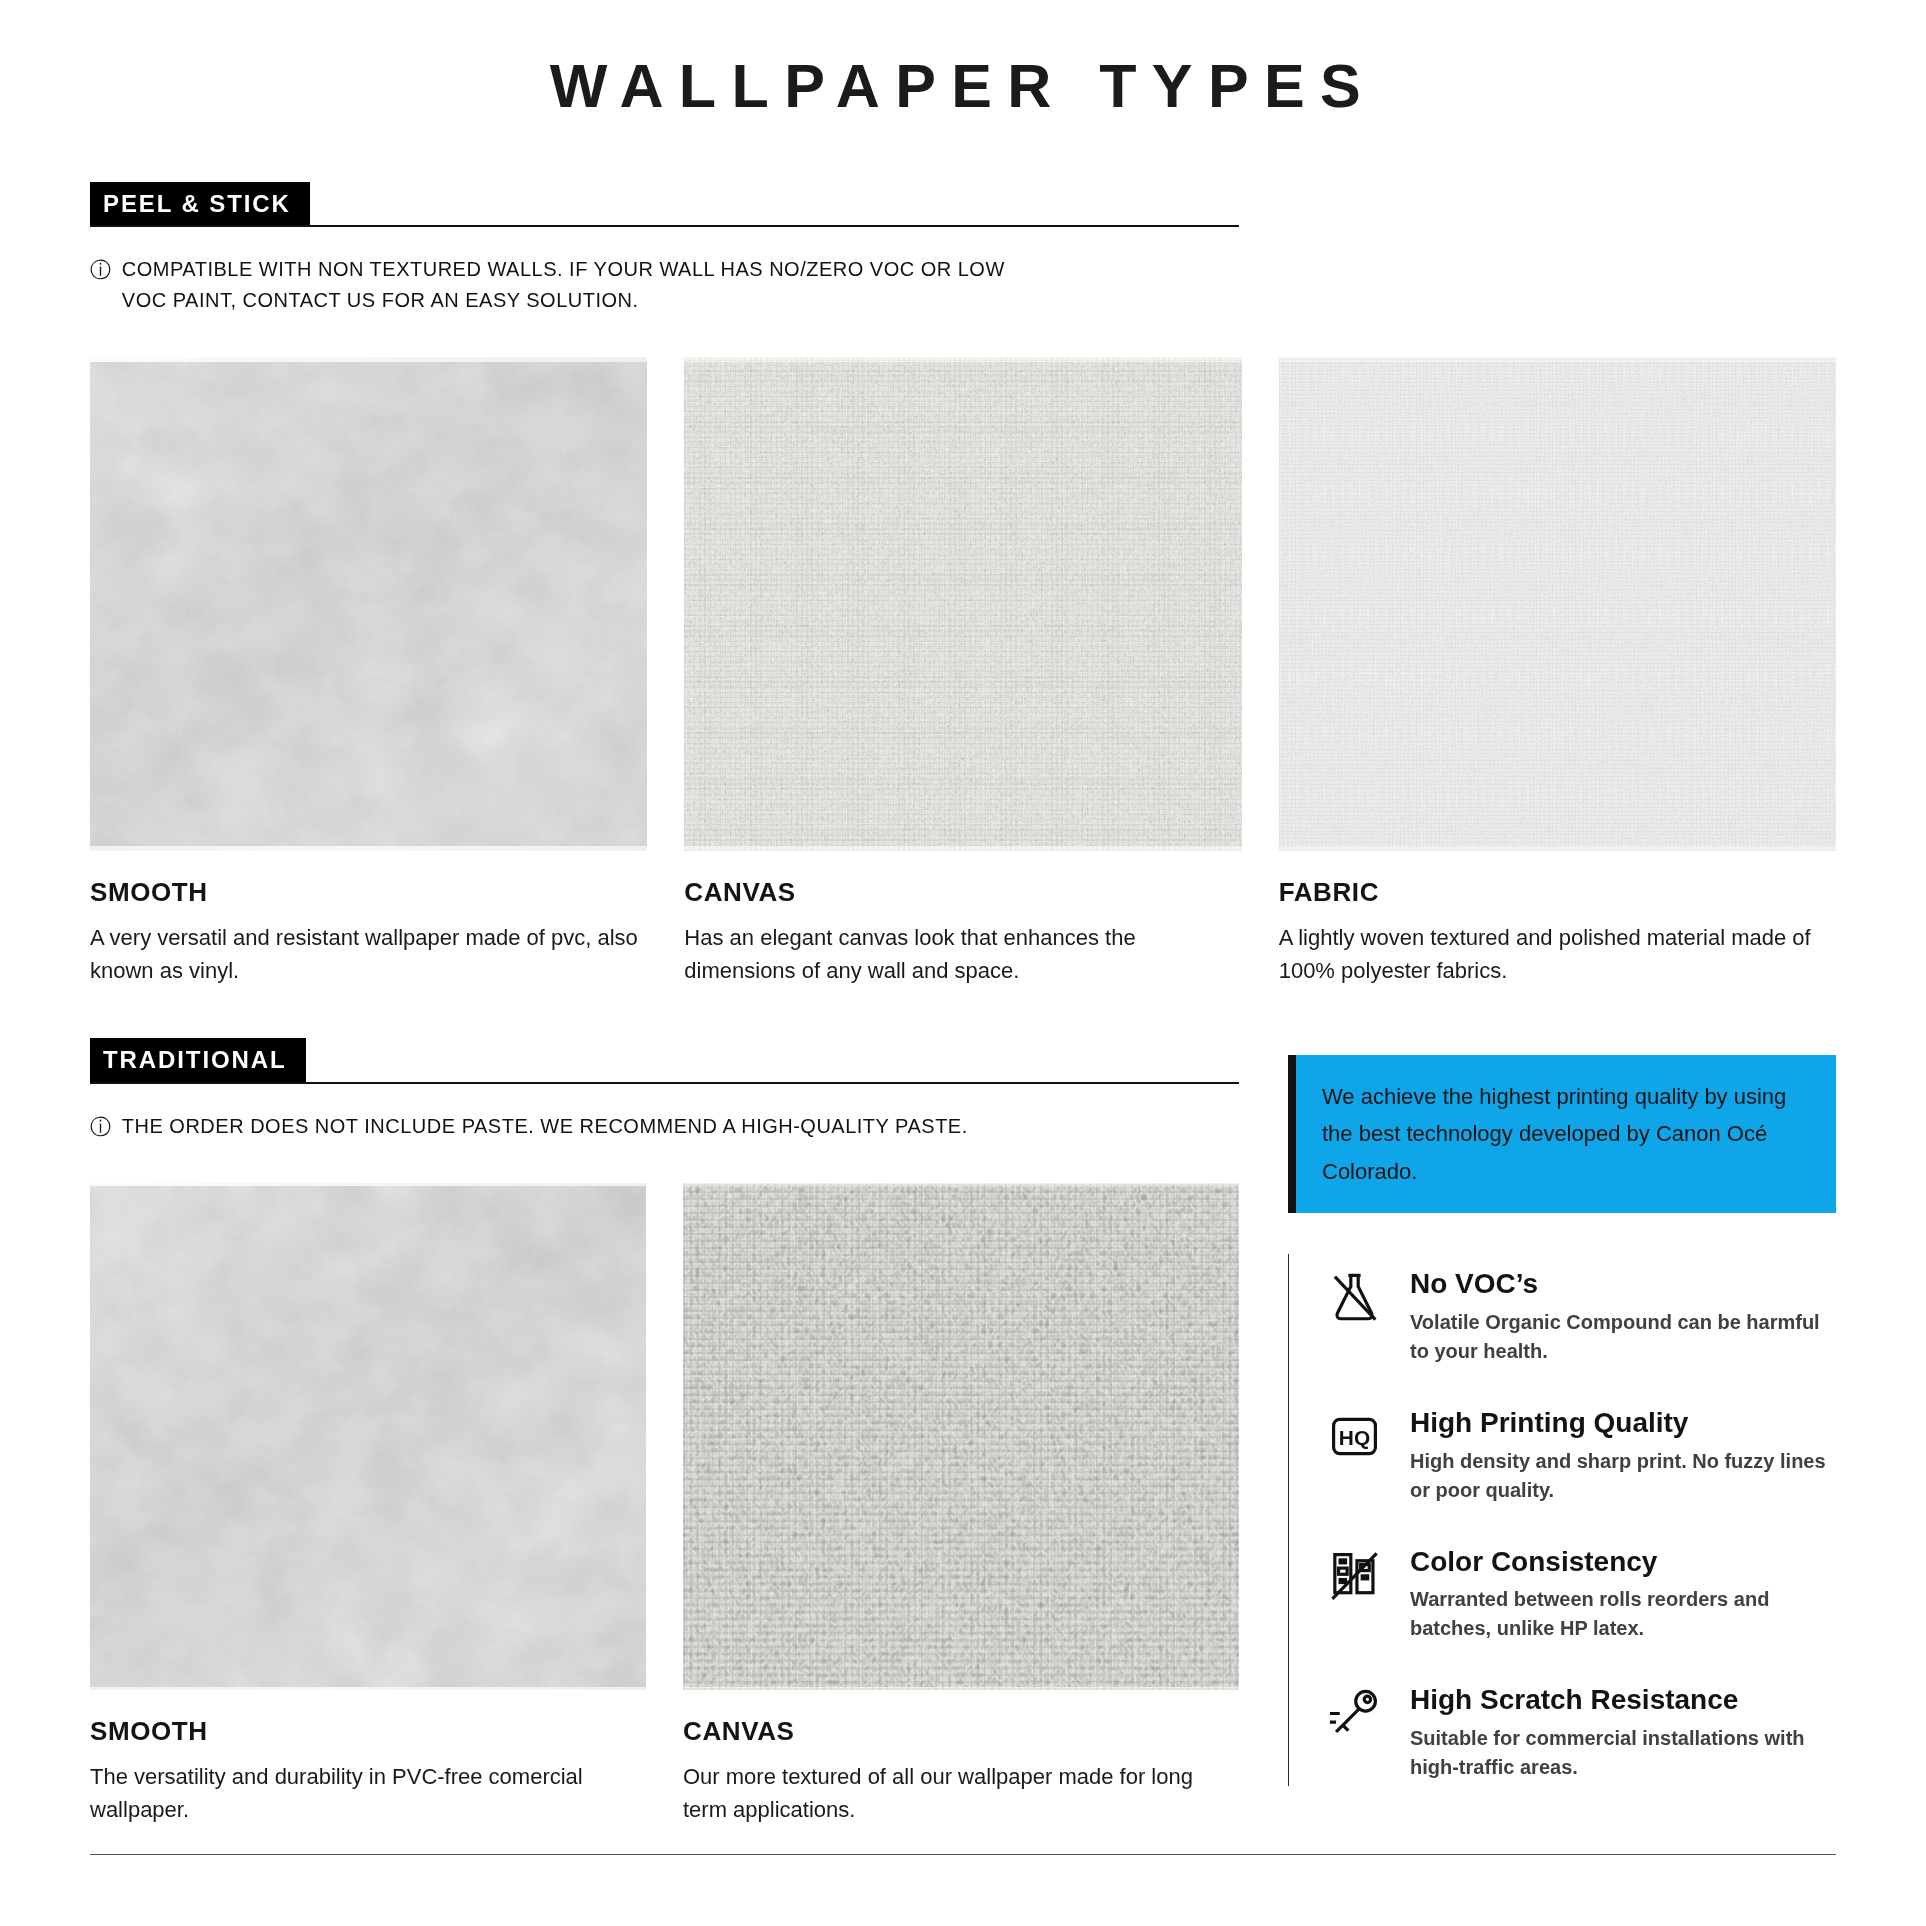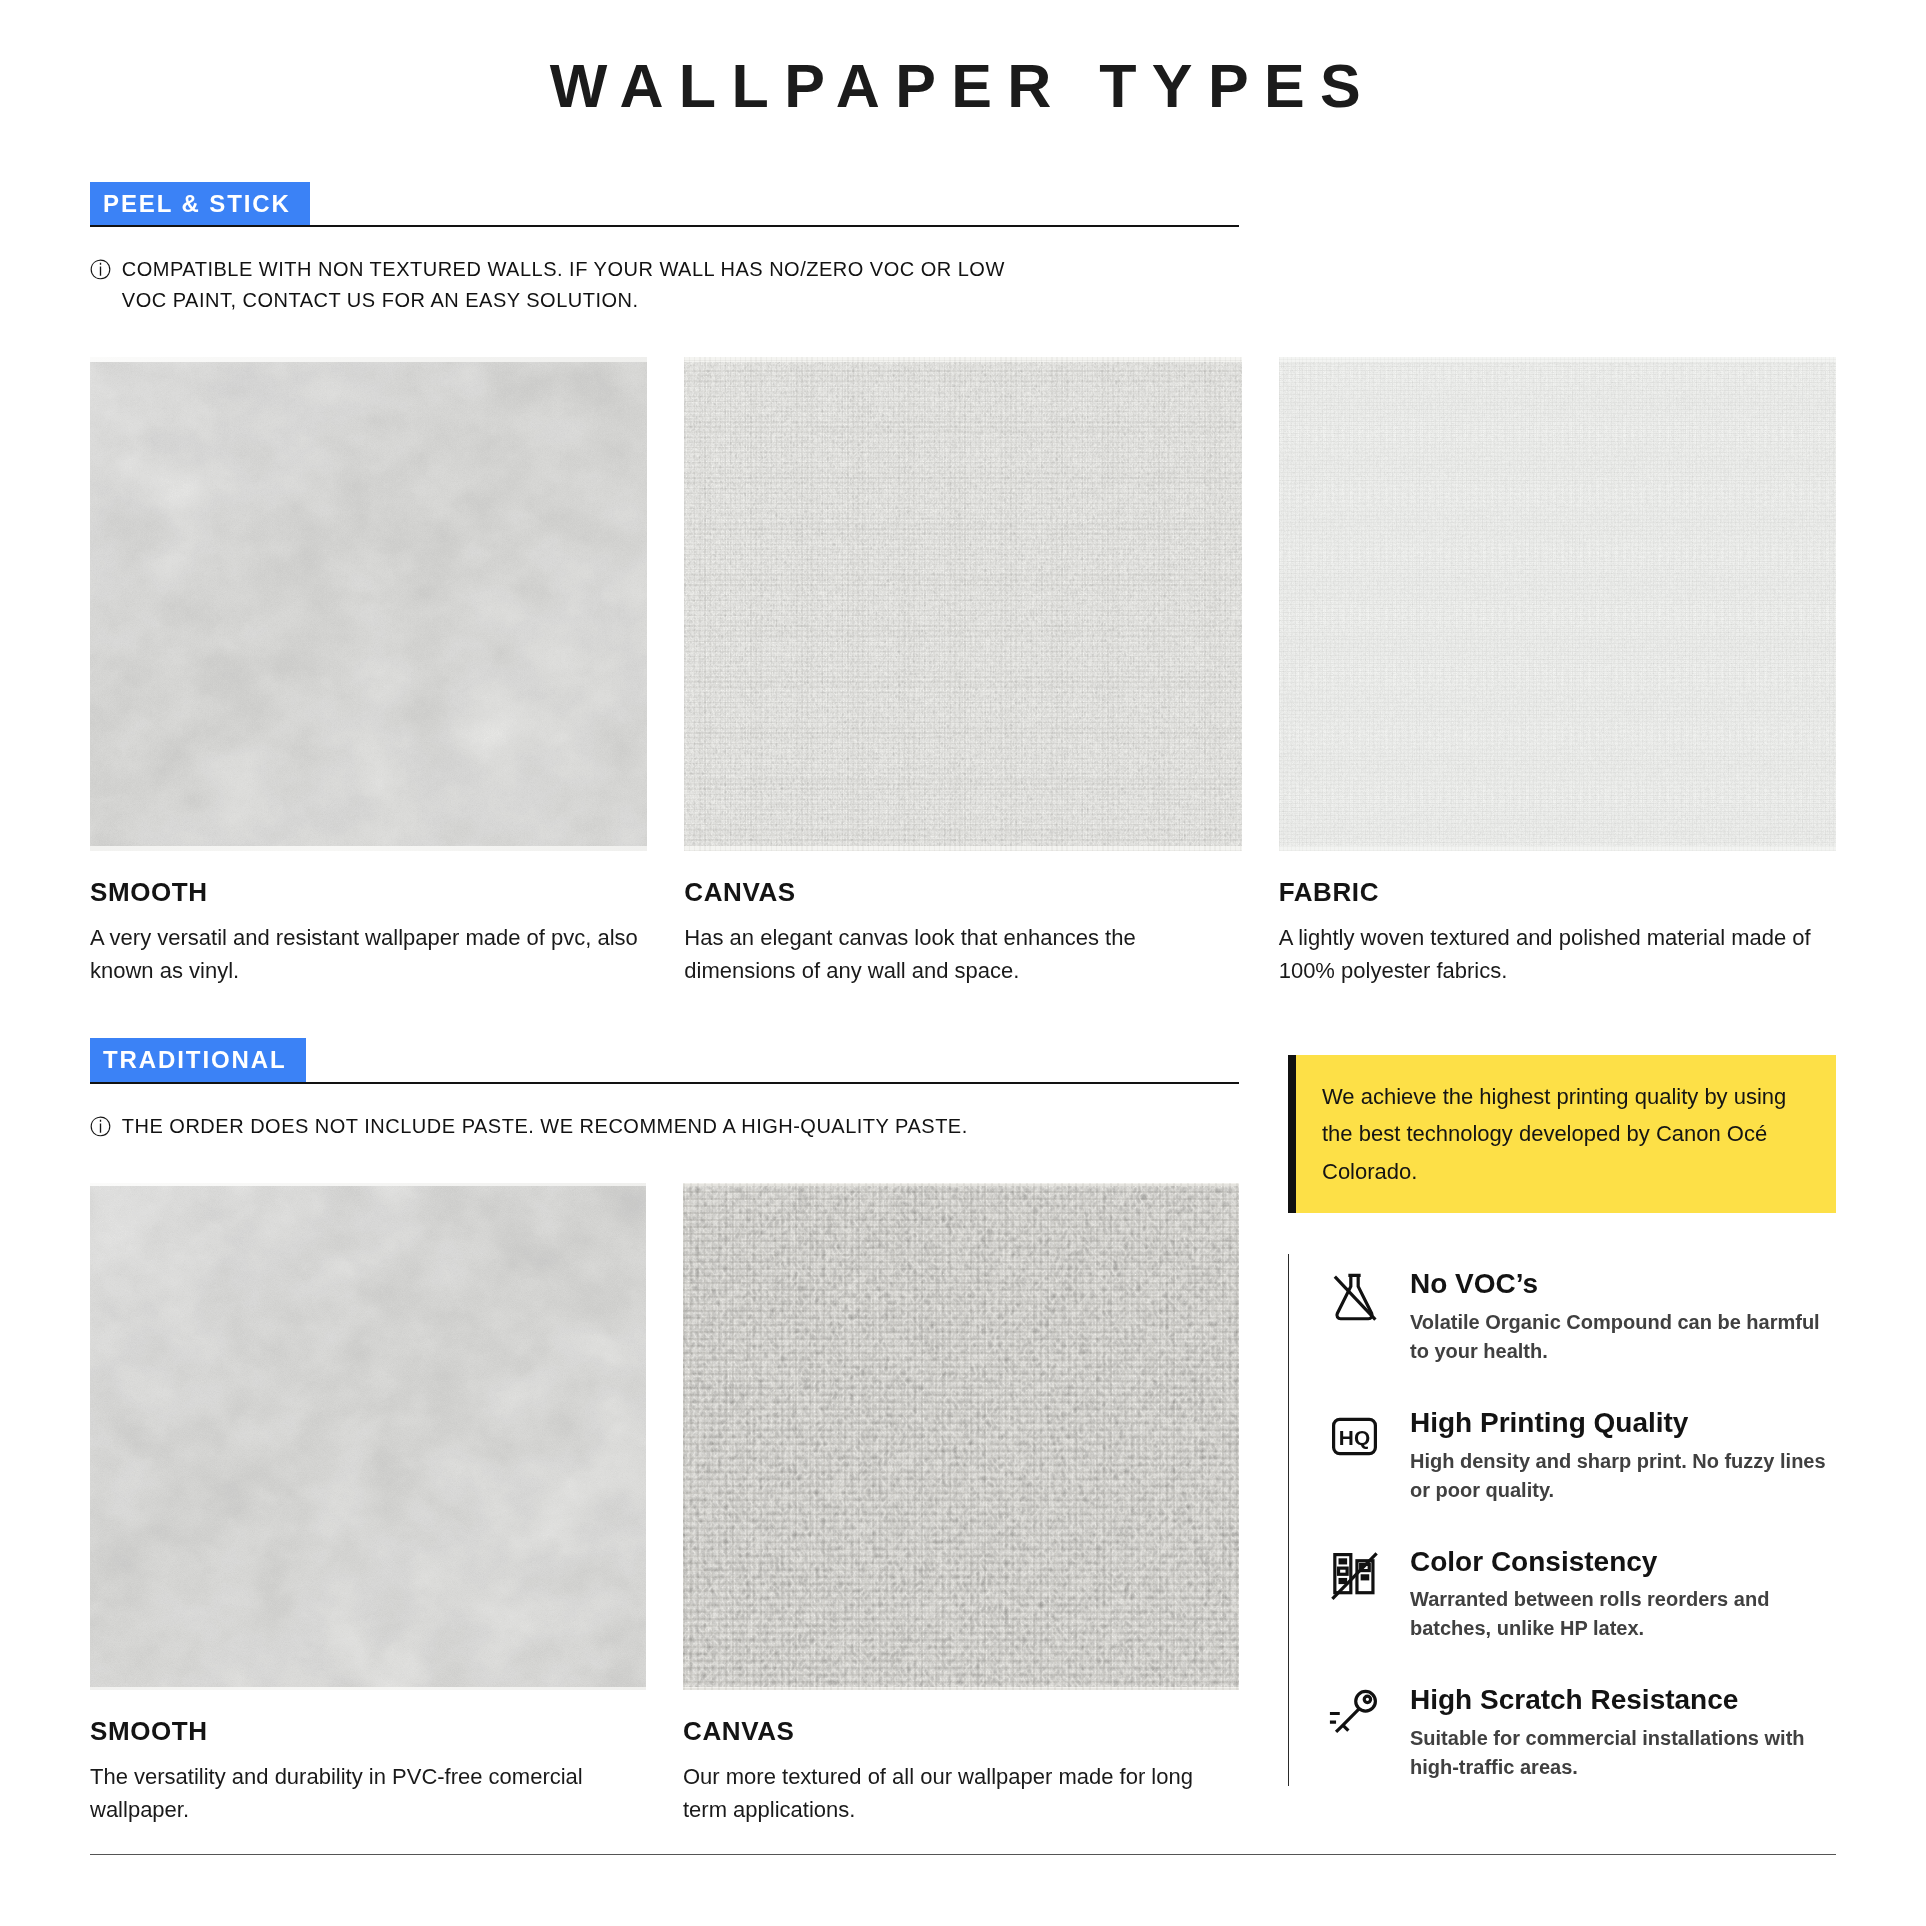--- a/index.html
+++ b/index.html
@@ -19,21 +19,21 @@
     font-size: 61px; font-weight: 600;
     letter-spacing: 15.4px; text-align: center;
     color: #1b1b1b; margin: 19px 0 61px 0;
   }
   .rule-row {
     border-bottom: 2.6px solid #121212;
     display: flex; align-items: flex-end;
   }
   .rule-row.w-left { width: 1149px; }
   .tag {
-    background: #3b82f6; color: #ffffff;
+    background: #000000; color: #ffffff;
     font-size: 24px; font-weight: 700; letter-spacing: 1.9px;
     padding: 7.7px 19px 7.7px 13px;
     white-space: nowrap;
   }
   .note {
     display: flex; gap: 10.3px;
     margin: 27px 0 41px 0;
     font-size: 20px; line-height: 1.55; letter-spacing: 0.5px;
     max-width: 931px; color: #121212;
   }
@@ -67,21 +67,21 @@
   .card h3 {
     font-size: 26px; font-weight: 700; letter-spacing: 0.6px;
     margin: 26px 0 13px 0; color: #141414;
   }
   .card p { font-size: 22px; line-height: 1.5; color: #1a1a1a; max-width: 552px; }
   .bottom { display: flex; gap: 49px; margin-top: 51px; align-items: flex-start; }
   .left-col { width: 1149px; flex: 0 0 auto; }
   .left-col .rule-row { width: 100%; }
   .right-col { flex: 1; min-width: 0; padding-top: 16.7px; }
   .highlight {
-    background: #fde047; border-left: 8.3px solid #111111;
+    background: #0ea5e9; border-left: 8.3px solid #111111;
     padding: 23px 26px; font-size: 22px; line-height: 1.7; color: #141414;
   }
   .features {
     margin-top: 41px;
     border-left: 1.9px solid #2a2a2a;
     padding: 14px 0 3.9px 36px;
     display: flex; flex-direction: column; gap: 41px;
   }
   .feature { display: flex; gap: 26px; align-items: flex-start; }
   .f-icon { flex: 0 0 59px; width: 59px; height: 59px; }

